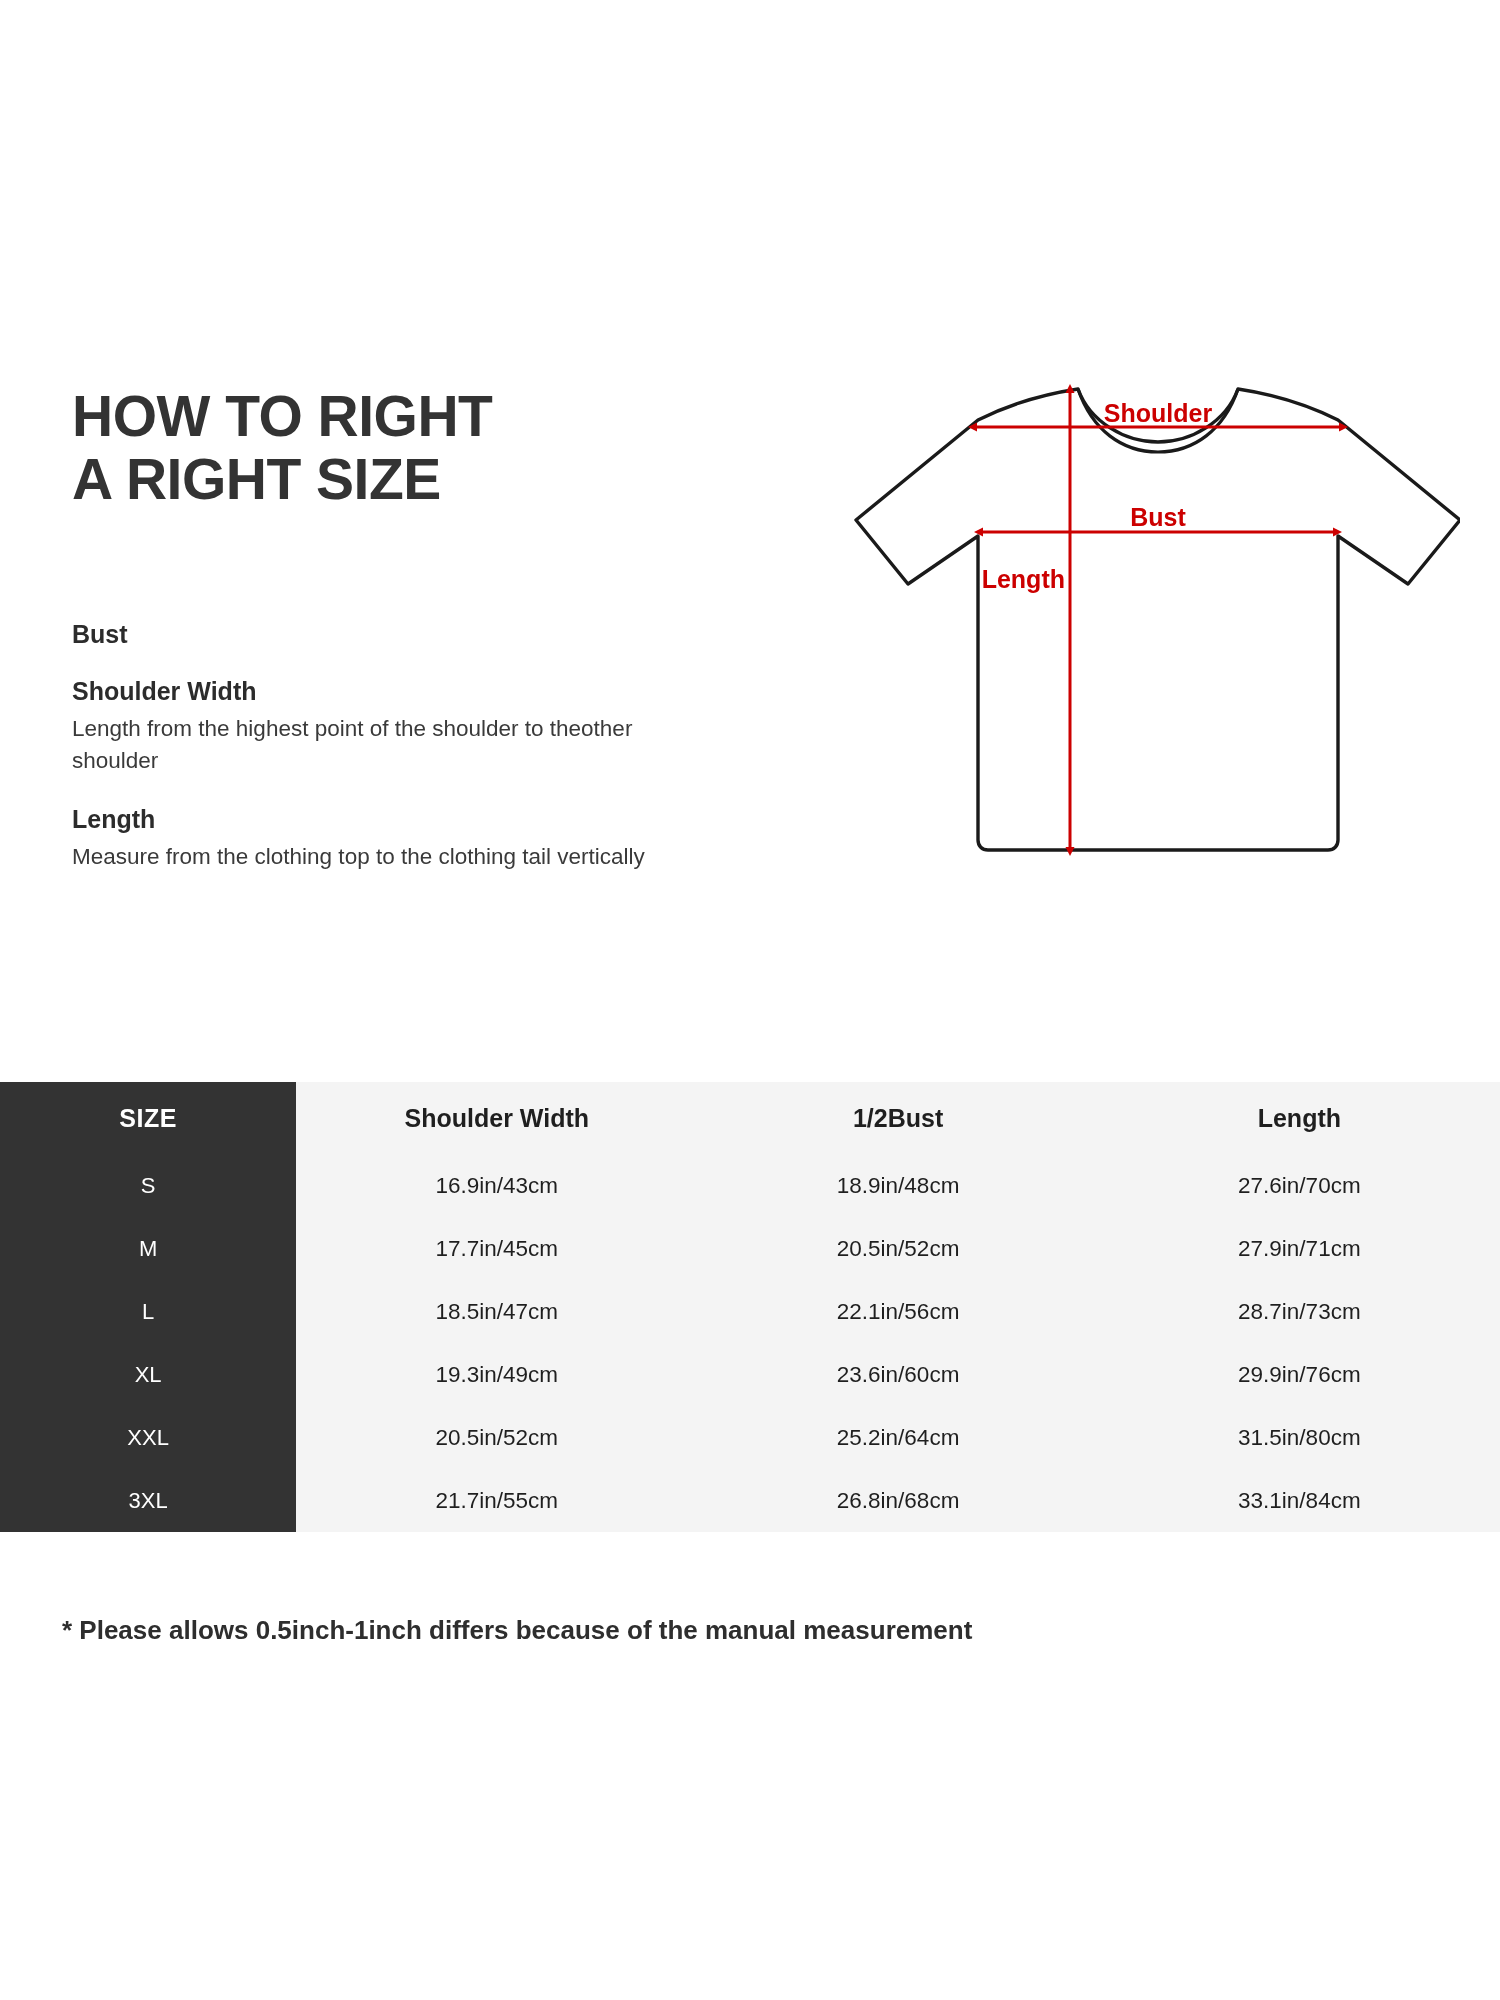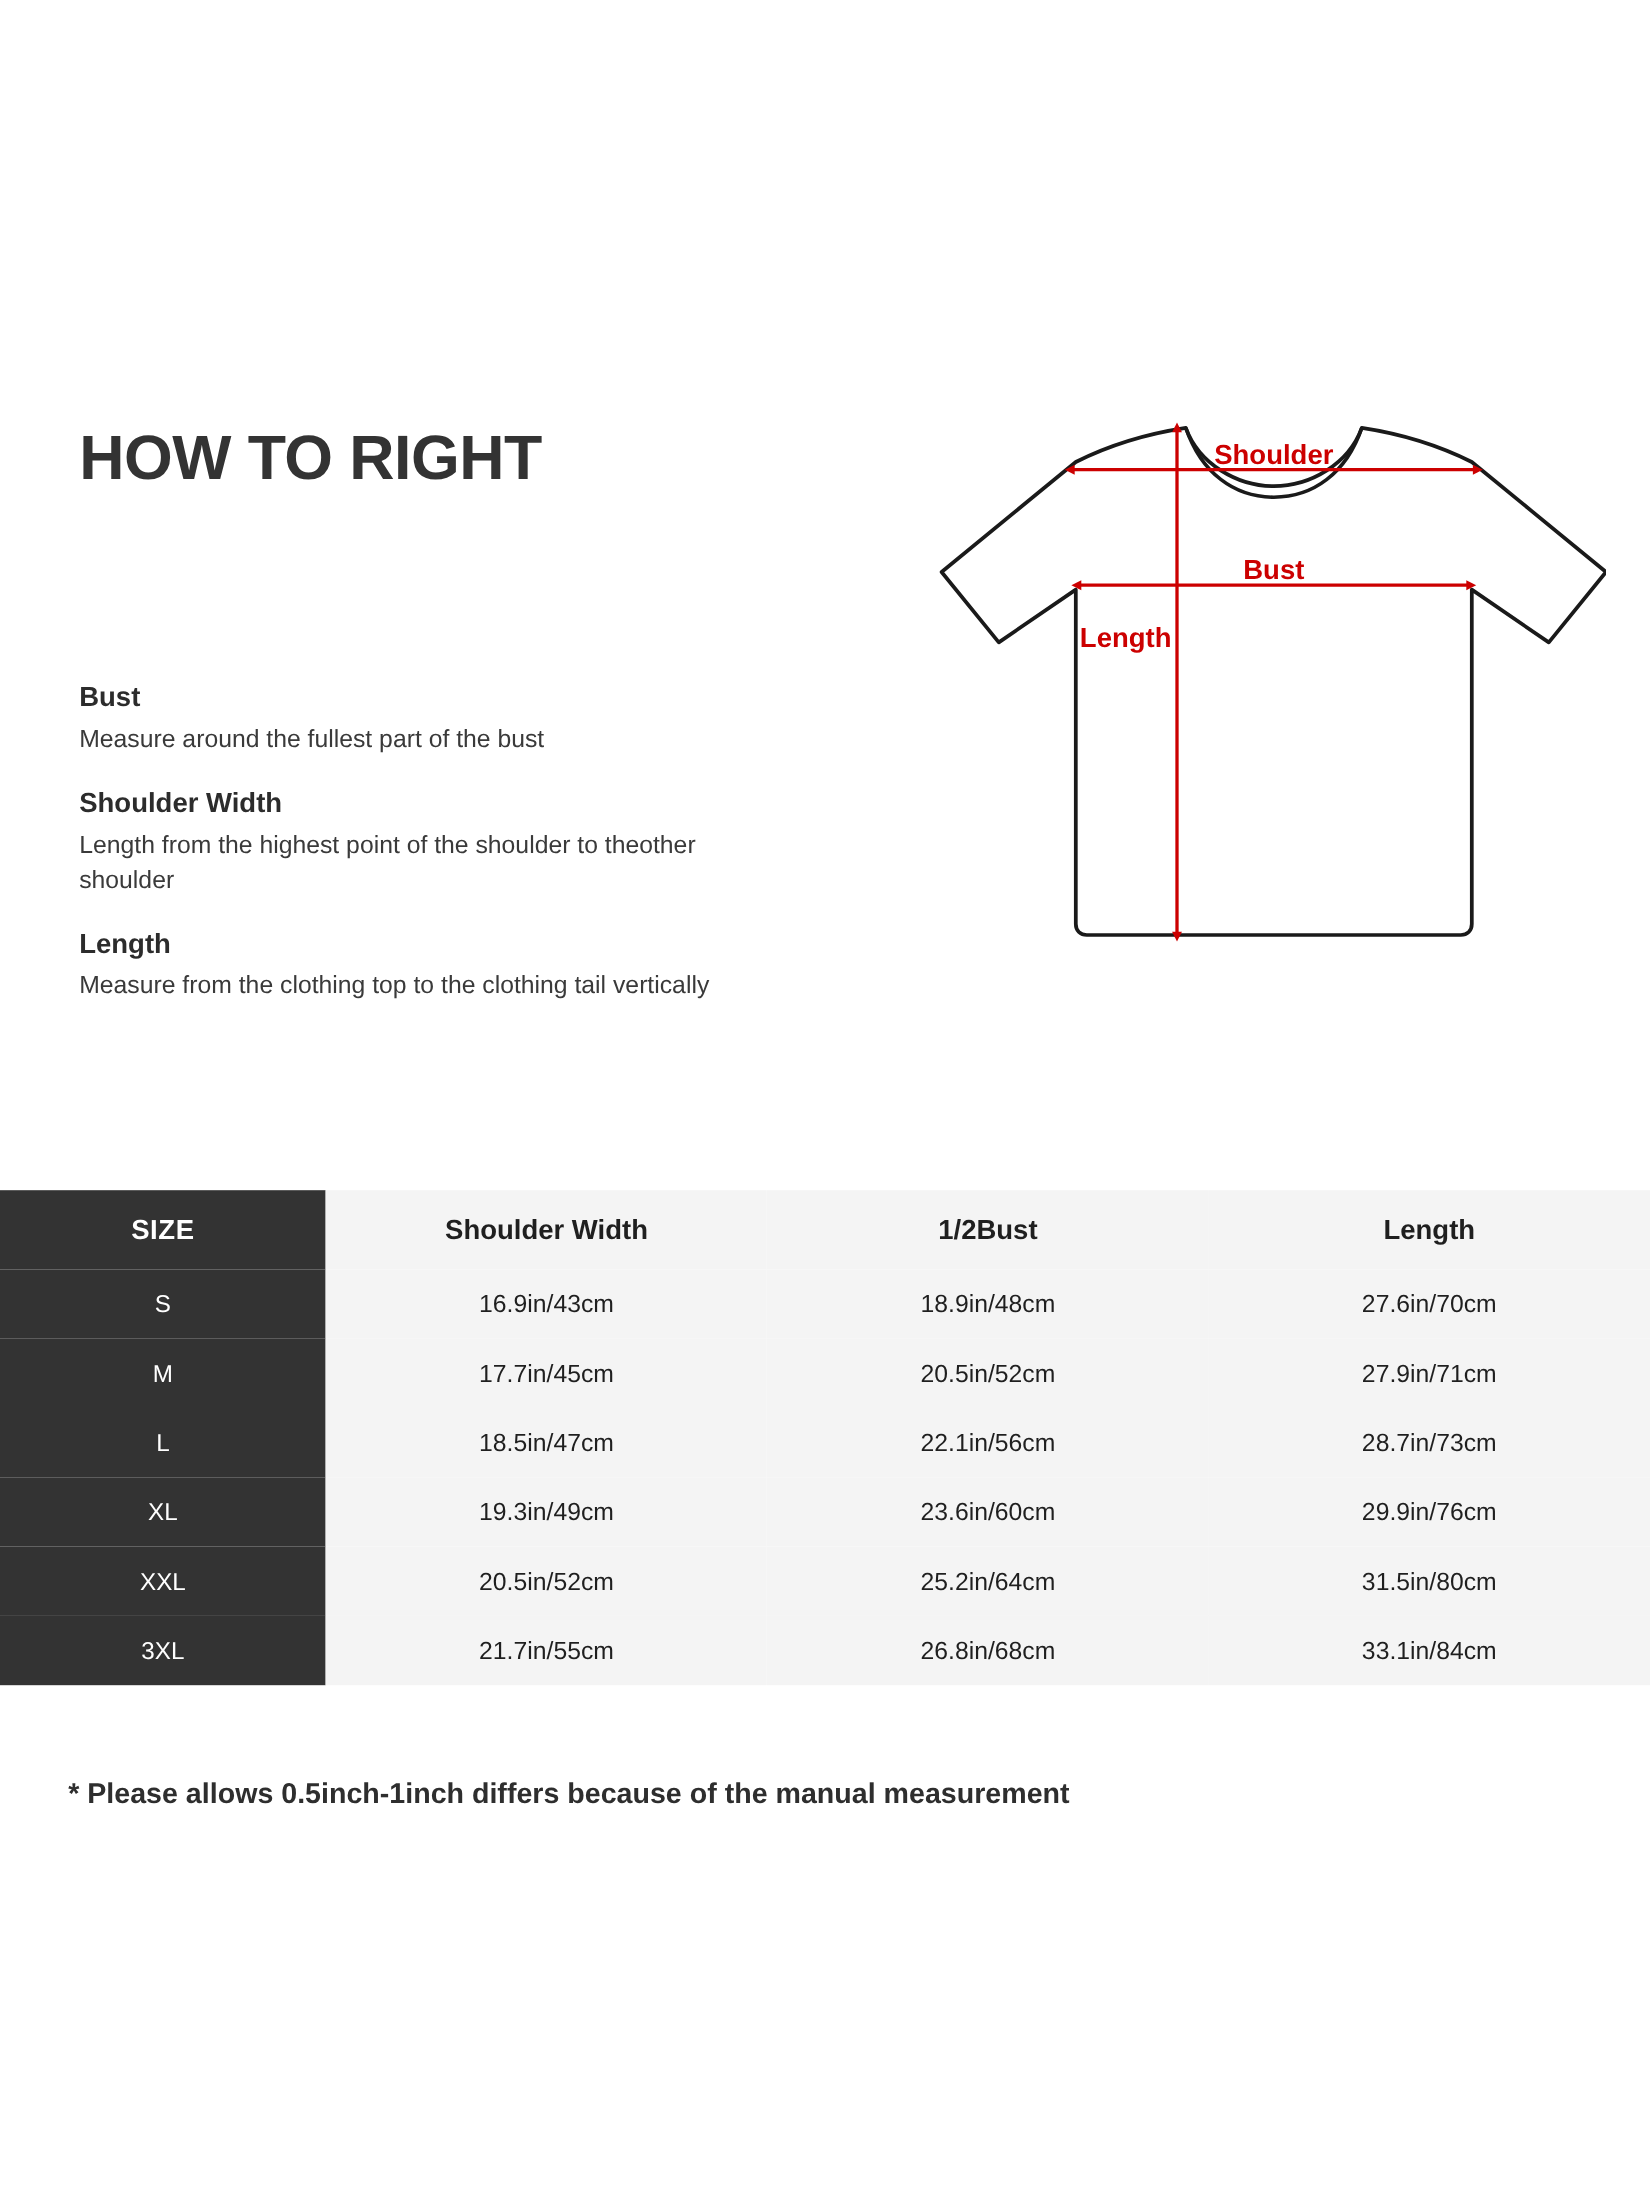--- a/index.html
+++ b/index.html
@@ -145,25 +145,25 @@
 </head>
 <body>
 
 <div class="page">
 
   <div class="rail" style="left:0"></div>
   <div class="rail" style="right:0"></div>
 
   <div class="headline">
     <div>HOW TO RIGHT</div>
+    <div>A RIGHT SIZE</div>
   </div>
 
   <div class="defs">
     <div class="def-term">Bust</div>
-    <div class="def-text">Measure around the fullest part of the bust</div>
 
     <div class="def-term">Shoulder Width</div>
     <div class="def-text">Length from the highest point of the shoulder to theother shoulder</div>
 
     <div class="def-term">Length</div>
     <div class="def-text">Measure from the clothing top to the clothing tail vertically</div>
   </div>
 
   <div class="diagram">
     <svg width="700" height="650" viewBox="0 0 700 650" xmlns="http://www.w3.org/2000/svg">

